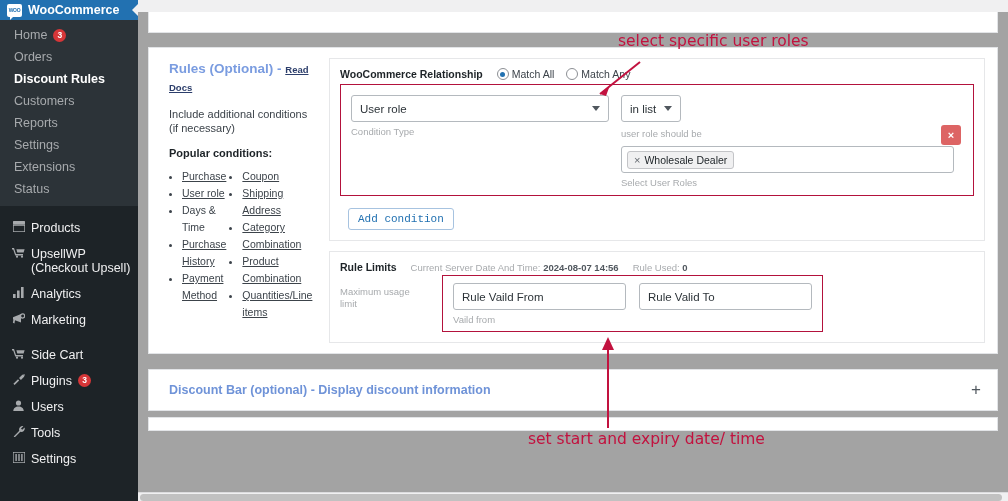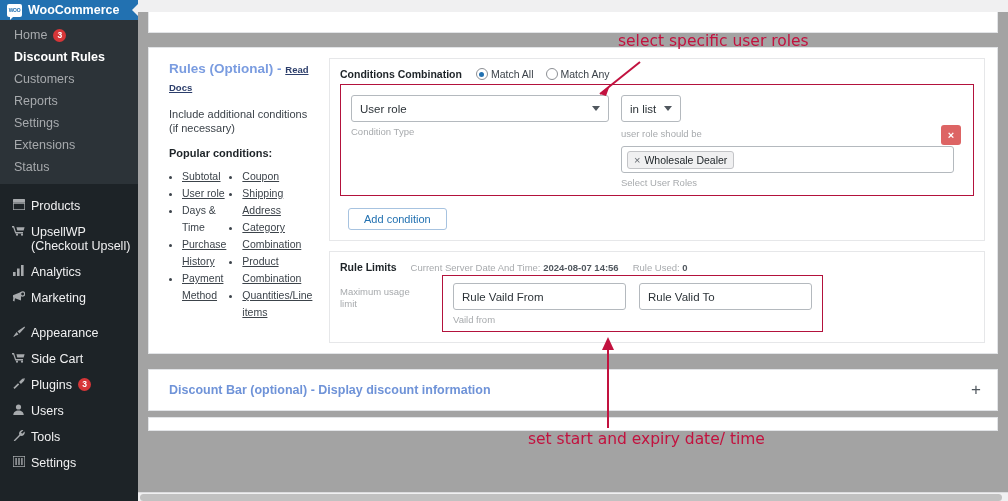--- a/index.html
+++ b/index.html
@@ -133,23 +133,23 @@
   .chip .x { color: #646970; font-size: 11px; }
 
   .del-btn {
     position: absolute; width: 20px; height: 20px; background: #dd6464;
     border-radius: 3px; color: #fff; font-size: 11px; font-weight: bold;
     display: flex; align-items: center; justify-content: center; cursor: pointer;
     right: 23px; top: 66px;
   }
 
   .addcond {
-    margin: 0 0 0 8px; padding: 4px 15px; border: 1px solid #a7c3e0;
+    margin: 0 0 0 8px; padding: 4px 9px; border: 1px solid #a7c3e0;
     border-radius: 3px; background: #fff; color: #2271b1; font-size: 11px;
-    cursor: pointer; font-family: Liberation Sans, sans-serif;
+    cursor: pointer; font-family: Liberation Mono, monospace;
   }
 
   
   .rl-head { display: flex; align-items: baseline; gap: 14px; margin-bottom: 2px; }
   .rl-title { font-size: 10.5px; font-weight: bold; color: #1d2327; }
   .rl-meta { font-size: 9.5px; color: #a7aaad; }
   .rl-meta b { color: #50575e; }
   .rl-body { display: flex; align-items: flex-start; }
   .rl-dates { display: flex; gap: 13px; border: 1.4px solid #b3123c; padding: 7px 10px 5px 10px; }
 
@@ -183,20 +183,23 @@
     <span class="woo-ico">WOO</span>
     <span>WooCommerce</span>
     <span class="arrow"></span>
   </div>
 
   <div class="sub-wrap">
     <div class="sub-item">
       <span>Home</span>
       <span class="badge">3</span>
     </div>
+    <div class="sub-item">
+      <span>Orders</span>
+    </div>
     <div class="sub-item current">
       <span>Discount Rules</span>
     </div>
     <div class="sub-item">
       <span>Customers</span>
     </div>
     <div class="sub-item">
       <span>Reports</span>
     </div>
     <div class="sub-item">
@@ -251,28 +254,20 @@
           <path d="M1 4.2 9 1v8.5L1 6.6z"></path>
           <circle cx="10.6" cy="3" r="2.1" fill="none" stroke="#a7aaad" stroke-width="1.3"></circle>
           <path d="M1.4 6.4l1.6.6-.5 3.4-1.6-.6z"></path>
         </svg>
     </span>
     <span>Marketing</span>
   </div>
 
   <div class="gap"></div>
 
-  <div class="top-item">
-    <span class="ico">
-      <svg width="12" height="11" viewBox="0 0 12 11">
-          <path d="M11.5 0.5 4.5 5.2l2 2.4L12 1.4zM3.6 6 0 11l5.4-2.4z"></path>
-        </svg>
-    </span>
-    <span>Appearance</span>
-  </div>
 
   <div class="top-item">
     <span class="ico">
       <svg width="13" height="11" viewBox="0 0 13 11">
           <path d="M0 1h2l2 6h7v1.4H3.2L1.2 2.4H0z"></path>
           <circle cx="5" cy="9.7" r="1.1"></circle>
           <circle cx="10" cy="9.7" r="1.1"></circle>
           <path d="M4.4 2.2h8.2l-1 3.4H5.3z"></path>
         </svg>
     </span>
@@ -331,41 +326,41 @@
 
       <div class="left-col">
         <div class="rules-title">
           <span>Rules (Optional) -</span>
           <a href="#">Read Docs</a>
         </div>
         <div class="rules-desc">Include additional conditions (if necessary)</div>
         <div class="pop-head">Popular conditions:</div>
         <div class="cols2">
           <ul class="c1">
-            <li><a href="#">Subtotal</a></li>
+            <li><a href="#">Purchase</a></li>
             <li><a href="#">User role</a></li>
             <li><span>Days &amp; Time</span></li>
             <li><a href="#">Purchase History</a></li>
             <li><a href="#">Payment Method</a></li>
           </ul>
           <ul class="c2">
             <li><a href="#">Coupon</a></li>
             <li><a href="#">Shipping Address</a></li>
             <li><a href="#">Category Combination</a></li>
             <li><a href="#">Product Combination</a></li>
             <li><a href="#">Quantities/Line items</a></li>
           </ul>
         </div>
       </div>
 
       <div class="right-col">
 
         <div class="inner-card">
           <div class="cond-rel-row">
-            <span class="cond-rel-label">Conditions Combination</span>
+            <span class="cond-rel-label">WooCommerce Relationship</span>
             <span class="radio-grp">
               <span class="r on"></span>
               <label>Match All</label>
               <span class="r"></span>
               <label>Match Any</label>
             </span>
           </div>
 
           <div class="annot-box">
             <div class="cond-body">

